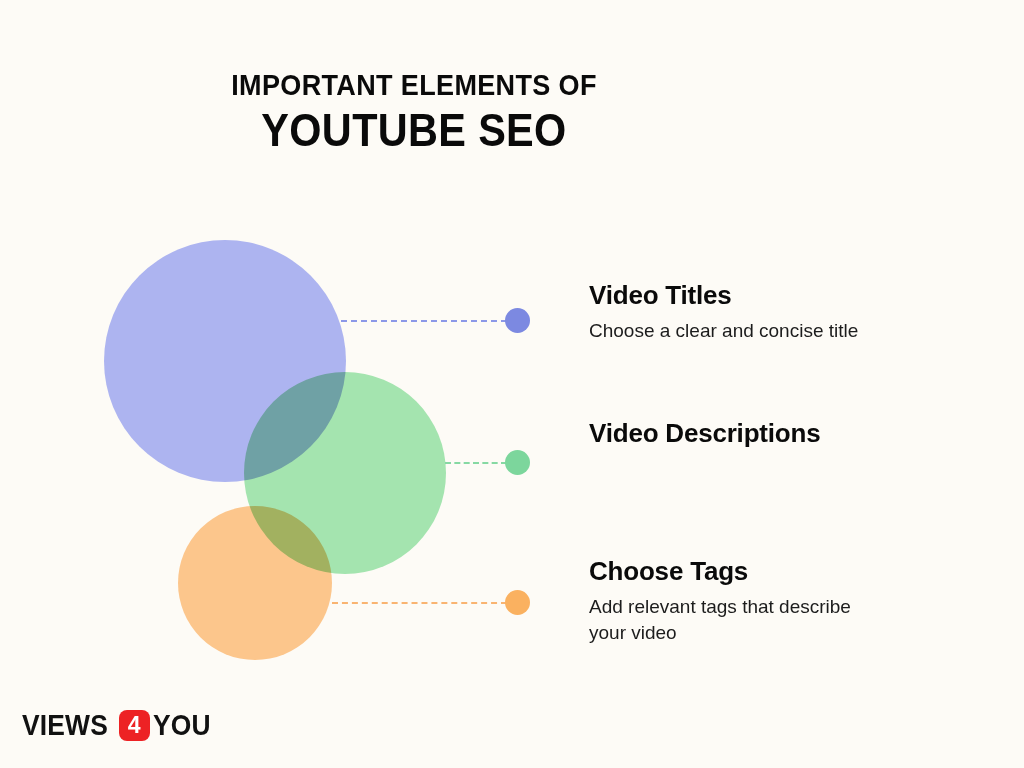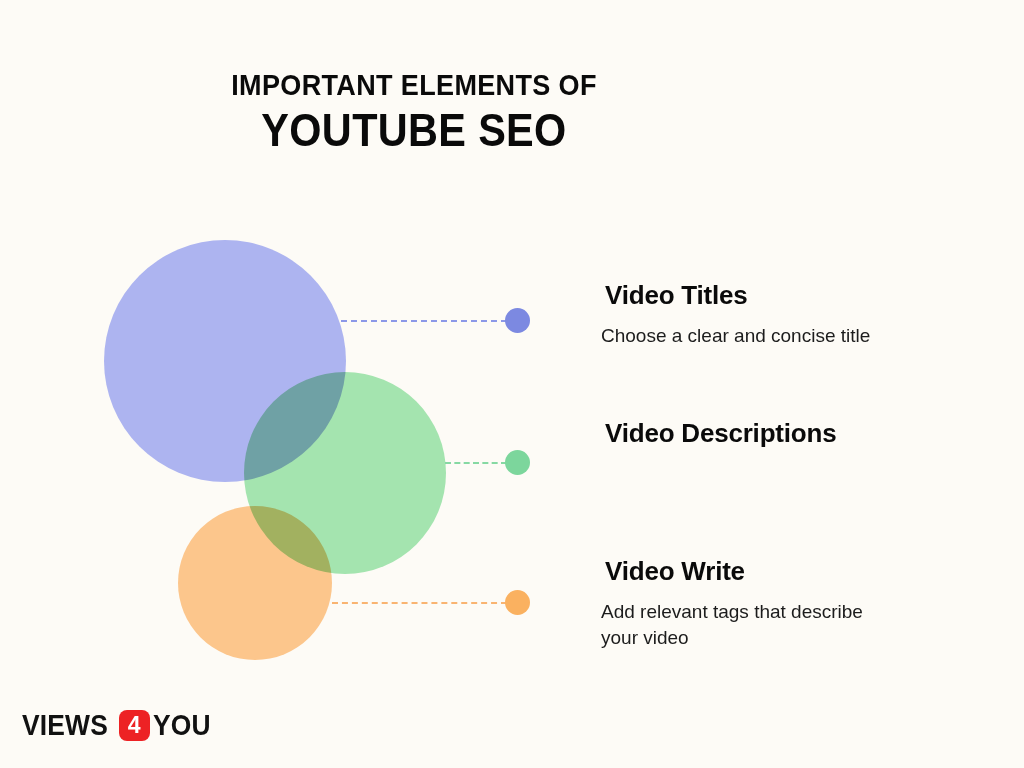--- a/index.html
+++ b/index.html
@@ -109,28 +109,28 @@
   }
   #item-0 { top: 281px; }
   #item-1 { top: 419px; }
   #item-2 { top: 557px; }
   .item-heading {
     font-size: 26px;
     font-weight: bold;
     color: #0A0A0A;
     letter-spacing: -0.2px;
     line-height: 1.15;
-    margin: 0 0 7px 16px;
+    margin: 0 0 7px 0;
   }
   .item-desc {
     font-size: 19px;
     font-weight: normal;
     color: #1C1C1C;
     line-height: 1.38;
-    margin: 12px;
+    margin: 0;
     white-space: pre-line;
   }
 
   
   #logo {
     position: absolute;
     left: 22px;
     bottom: 26px;
     display: flex;
     align-items: center;
@@ -189,21 +189,21 @@
 <div class="item" id="item-0">
   <p class="item-heading">Video Titles</p>
   <p class="item-desc">Choose a clear and concise title</p>
 </div>
 
 <div class="item" id="item-1">
   <p class="item-heading">Video Descriptions</p>
 </div>
 
 <div class="item" id="item-2">
-  <p class="item-heading">Video Write</p>
+  <p class="item-heading">Choose Tags</p>
   <p class="item-desc">Add relevant tags that describe
 your video</p>
 </div>
 
 <div id="logo">
   <span class="logo-word">VIEWS</span>
   <span id="logo-badge" style="background: rgb(237, 34, 36);">
     <span id="logo-badge-text">4</span>
   </span>
   <span class="logo-word">YOU</span>

